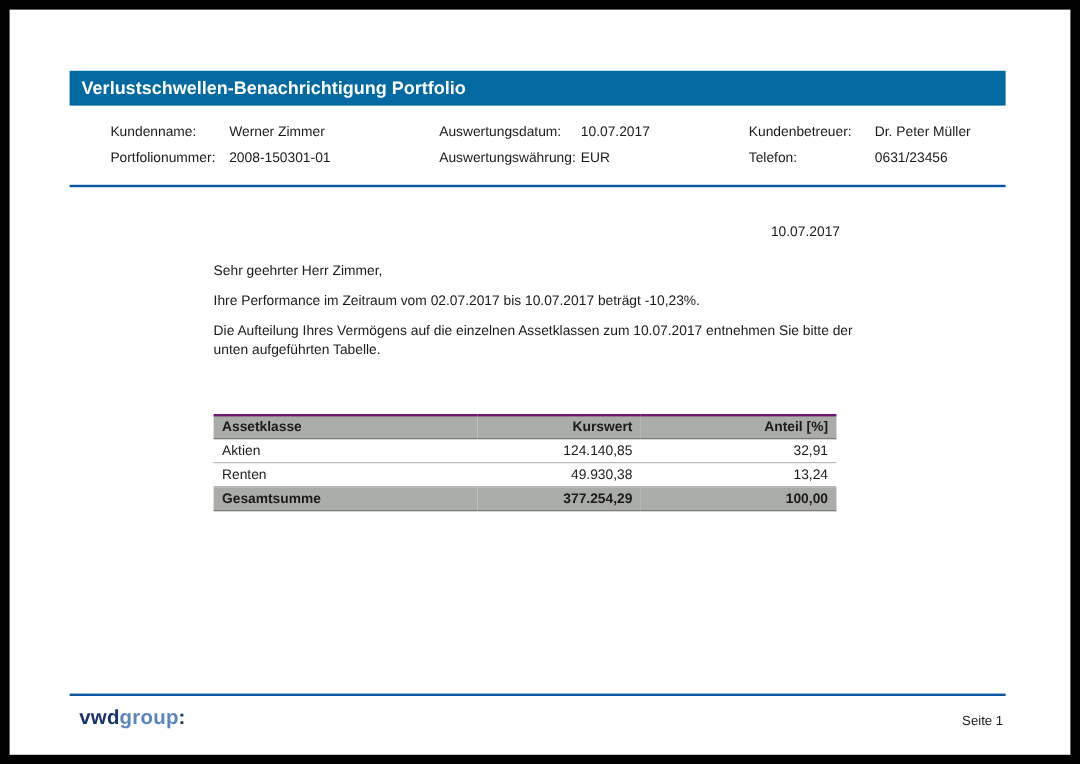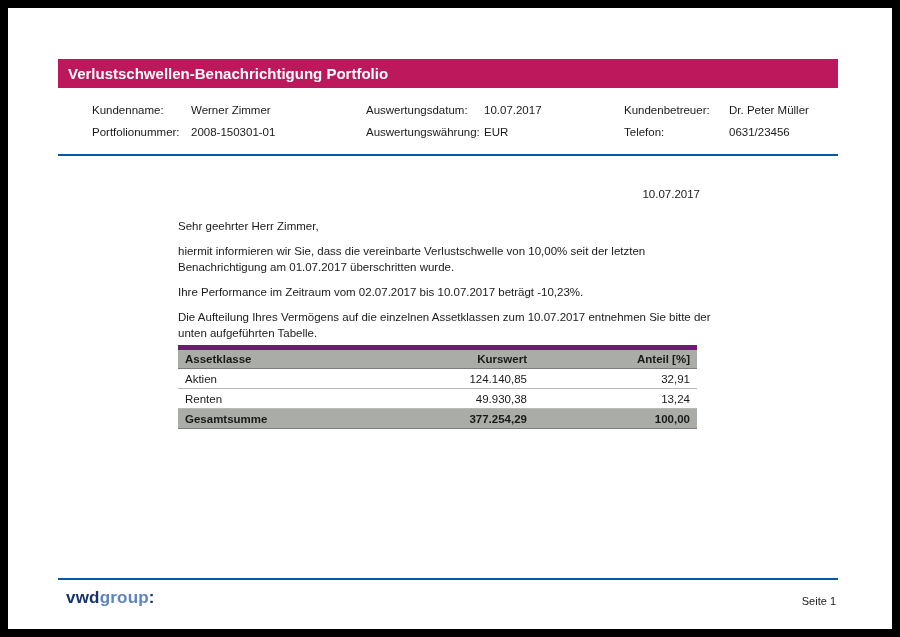--- a/index.html
+++ b/index.html
@@ -13,21 +13,21 @@
   .page {
     position: absolute;
     left: 8px; top: 8px;
     width: 884px; height: 621px;
     background: #ffffff;
   }
   .title-bar {
     position: absolute;
     left: 50px; top: 51px;
     width: 780px; height: 29px;
-    background: #be185d;
+    background: #0369a1;
     color: #ffffff;
     font-size: 15px;
     font-weight: bold;
     line-height: 29px;
     padding-left: 10px;
     box-sizing: border-box;
   }
   .info-label, .info-value {
     position: absolute;
     font-size: 11.5px;
@@ -72,21 +72,21 @@
     font-size: 11.5px;
     color: #1a1a1a;
     table-layout: fixed;
   }
   .asset-table th {
     background: #A9ACA7;
     font-weight: bold;
     text-align: left;
     height: 18px;
     padding: 0 7px;
-    border-top: 5px solid #701a75;
+    border-top: 2px solid #701a75;
     border-bottom: 1px solid #7d7d7d;
   }
   .asset-table td {
     height: 19px;
     padding: 0 7px;
     border-bottom: 1px solid #b8b8b8;
   }
   .asset-table .num { text-align: right; }
   .asset-table tfoot td {
     background: #A9ACA7;
@@ -134,21 +134,20 @@
   <span class="info-value r1 c3v">Dr. Peter Müller</span>
   <span class="info-label r2 c3l">Telefon:</span>
   <span class="info-value r2 c3v">0631/23456</span>
 
   <div class="rule rule-top"></div>
 
   <div class="letter-date">10.07.2017</div>
 
   <div class="letter">
     <p>Sehr geehrter Herr Zimmer,</p>
-    <p>hiermit informieren wir Sie, dass die vereinbarte Verlustschwelle von 10,00% seit der letzten Benachrichtigung am 01.07.2017 überschritten wurde.</p>
     <p>Ihre Performance im Zeitraum vom 02.07.2017 bis 10.07.2017 beträgt -10,23%.</p>
     <p>Die Aufteilung Ihres Vermögens auf die einzelnen Assetklassen zum 10.07.2017 entnehmen Sie bitte der unten aufgeführten Tabelle.</p>
   </div>
 
   <table class="asset-table">
     <colgroup>
       <col style="width:220px">
       <col style="width:136px">
       <col style="width:163px">
     </colgroup>

